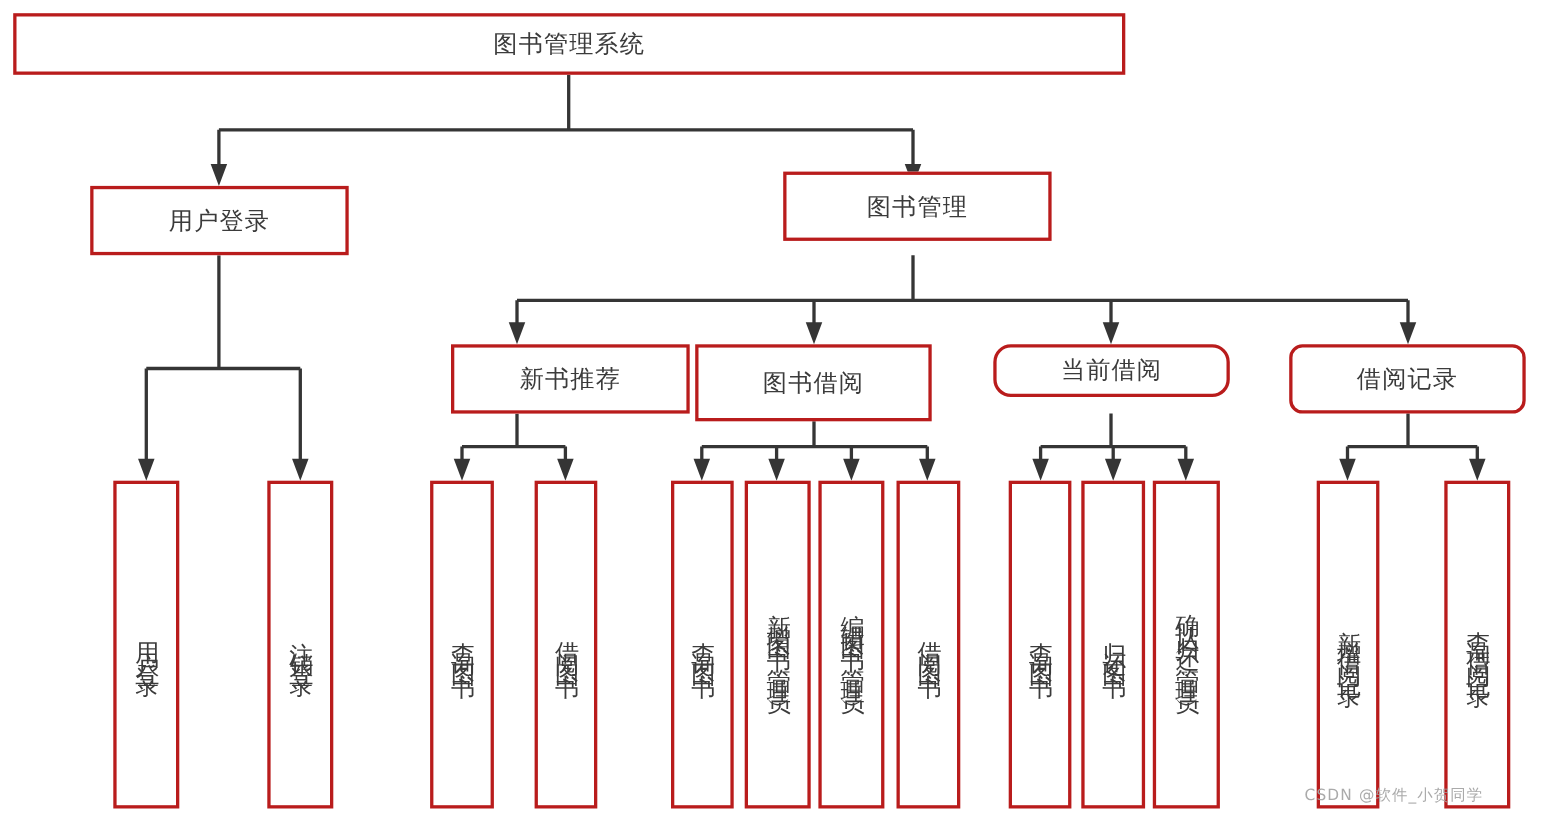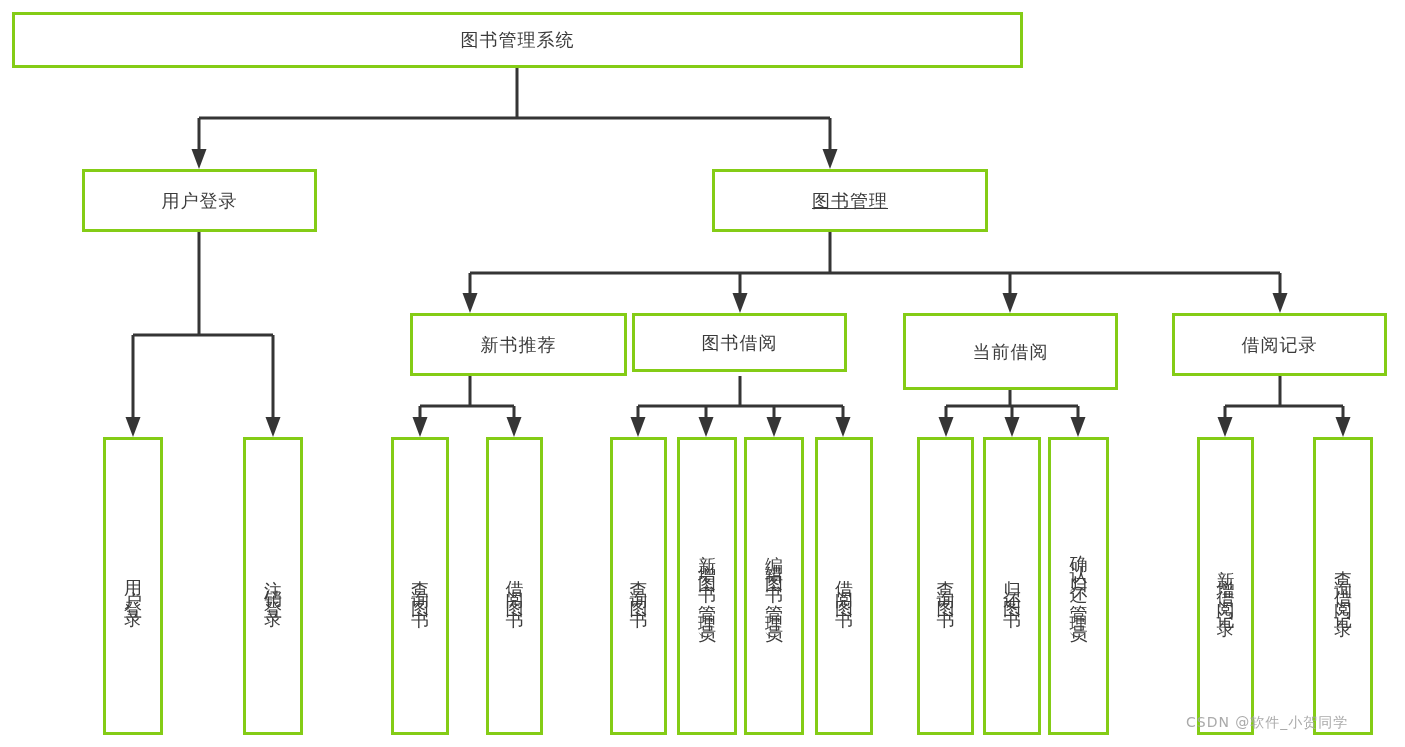--- a/index.html
+++ b/index.html
@@ -19,27 +19,27 @@
     position: absolute;
     left: 0;
     top: 0;
     width: 1405px;
     height: 747px;
     z-index: 1;
   }
   .box {
     position: absolute;
     box-sizing: border-box;
-    border: 3px solid #84cc16;
+    border: 3px solid #b91c1c;
     background: #ffffff;
     display: flex;
     align-items: center;
     justify-content: center;
     color: #3b3b3b;
-    font-size: 18px;
+    font-size: 22px;
     z-index: 2;
   }
   .box.h span {
     letter-spacing: 1px;
     white-space: nowrap;
   }
   .box.v span {
     writing-mode: vertical-rl;
     letter-spacing: 10px;
     line-height: 1;
@@ -89,34 +89,34 @@
              M1335.5 417 L1350.5 417 L1343 437 Z"></path>
   </svg>
 
   <div class="box h" style="left:12px; top:12px; width:1011px; height:56px;">
     <span>图书管理系统</span>
   </div>
 
   <div class="box h" style="left:82px; top:169px; width:235px; height:63px;">
     <span>用户登录</span>
   </div>
-  <div class="box h" style="left:712px; top:169px; width:276px; height:63px;text-decoration:underline;">
+  <div class="box h" style="left:712px; top:156px; width:244px; height:63px;">
     <span>图书管理</span>
   </div>
 
   <div class="box h" style="left:362px; top:313px; width:217px; height:63px;margin-left:48px;">
     <span>新书推荐</span>
   </div>
-  <div class="box h" style="left:632px; top:313px; width:215px; height:59px;">
+  <div class="box h" style="left:632px; top:313px; width:215px; height:70px;">
     <span>图书借阅</span>
   </div>
-  <div class="box h" style="left:903px; top:313px; width:215px; height:77px;">
+  <div class="box h" style="left:903px; top:313px; width:215px; height:48px;border-radius:16px;">
     <span>当前借阅</span>
   </div>
-  <div class="box h" style="left:1172px; top:313px; width:215px; height:63px;">
+  <div class="box h" style="left:1172px; top:313px; width:215px; height:63px;border-radius:12px;">
     <span>借阅记录</span>
   </div>
 
   <div class="box v" style="left:103px; top:437px; width:60px; height:298px;">
     <span>用户登录</span>
   </div>
   <div class="box v" style="left:243px; top:437px; width:60px; height:298px;">
     <span>注销登录</span>
   </div>
 

